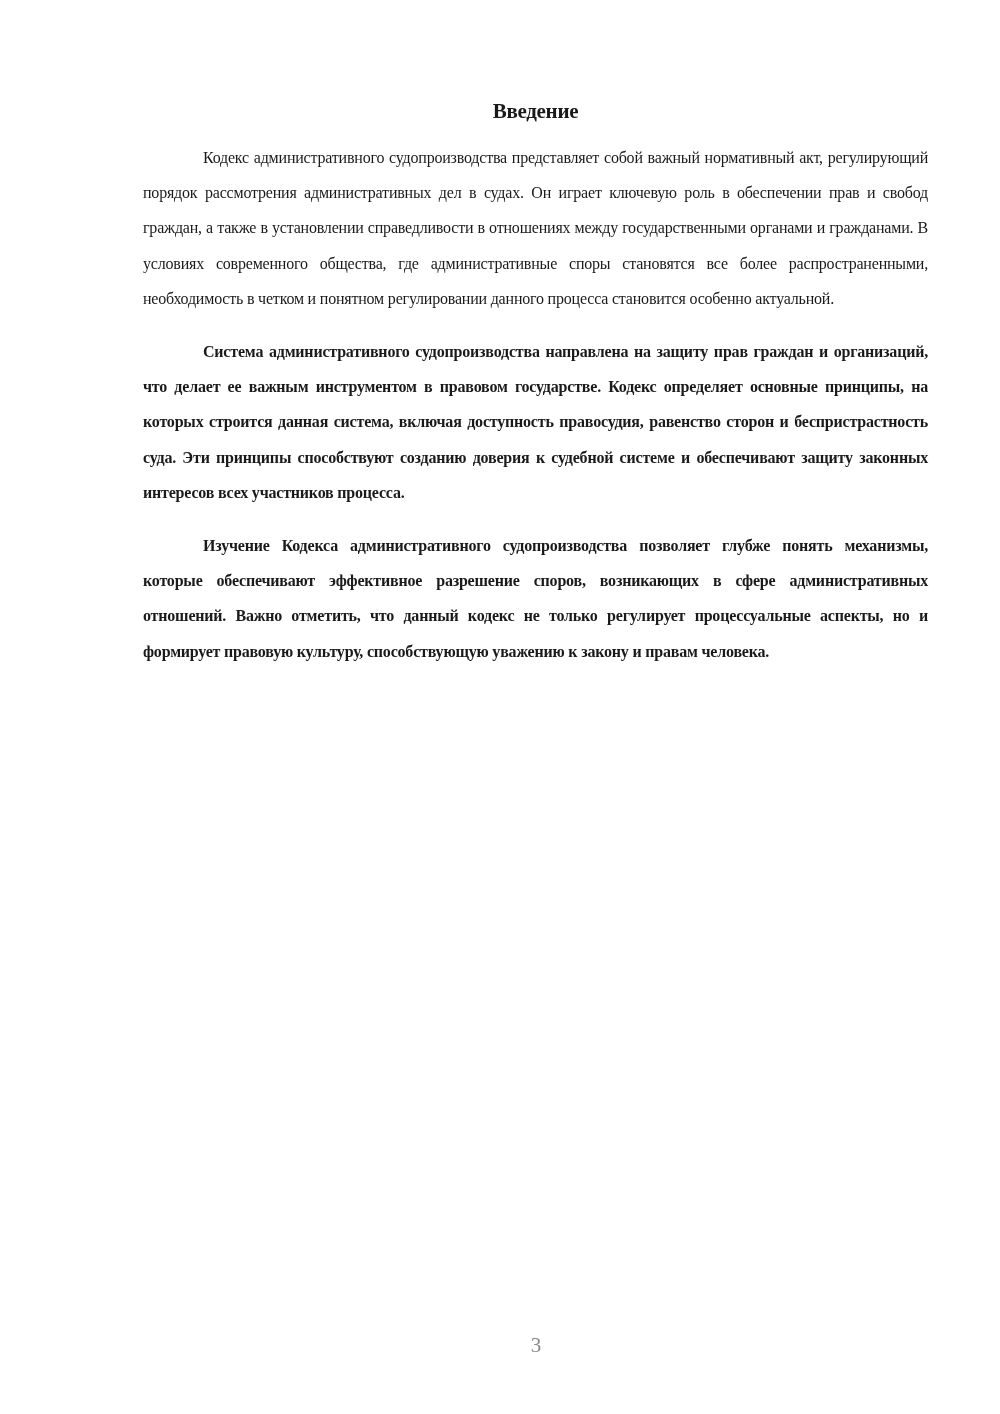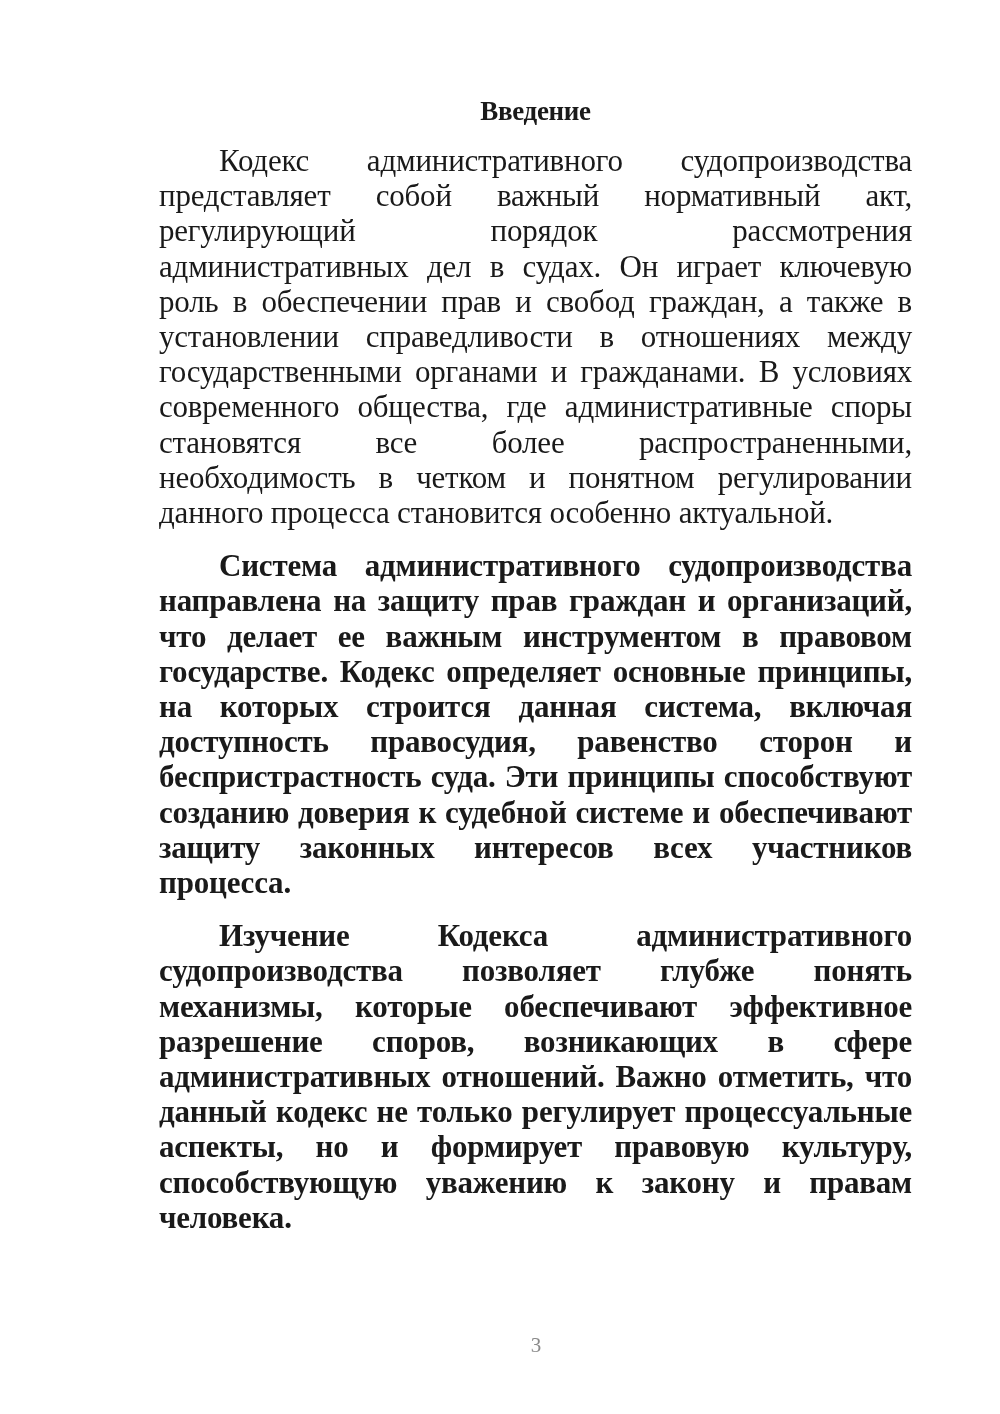--- a/index.html
+++ b/index.html
@@ -17,28 +17,28 @@
     }
     .page {
       position: absolute;
       left: 143px;
       top: 95px;
       width: 785px;
     }
     .title {
       text-align: center;
       font-weight: bold;
-      font-size: 27px;
+      font-size: 21px;
       line-height: 32px;
       margin: 0 0 13px 0;
       letter-spacing: -0.3px;
     }
     .para {
-      margin: 16px;
-      font-size: 31px;
+      margin: 0;
+      font-size: 16px;
       line-height: 35.2px;
       text-align: justify;
       text-indent: 60px;
       letter-spacing: -0.2px;
       word-spacing: 0px;
     }
     .para + .para {
       margin-top: 18px;
       font-weight: bold;
     }

